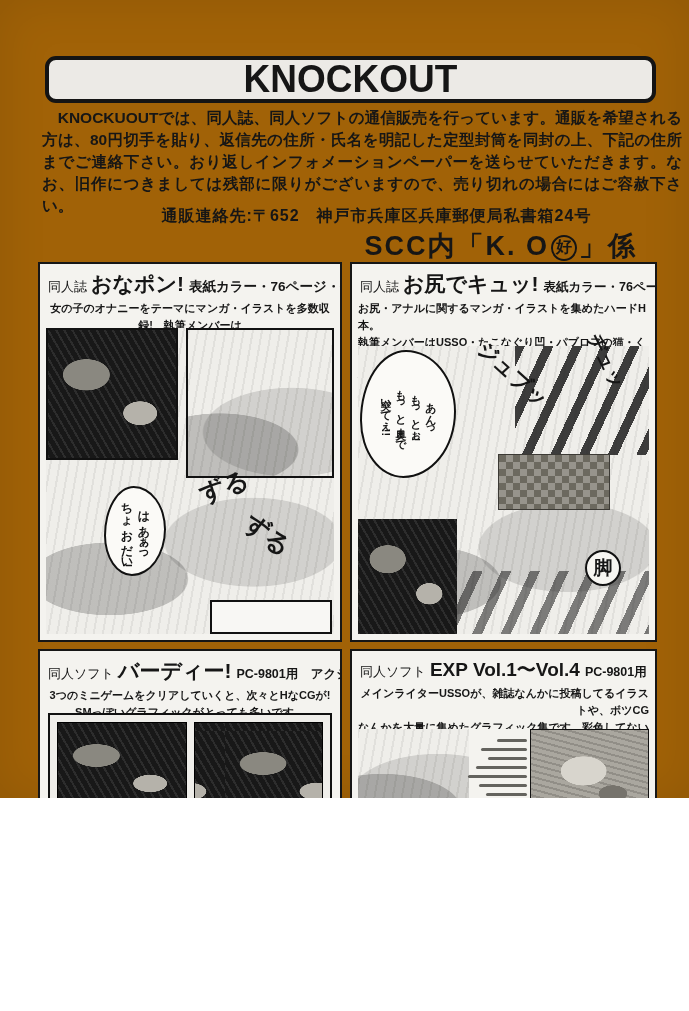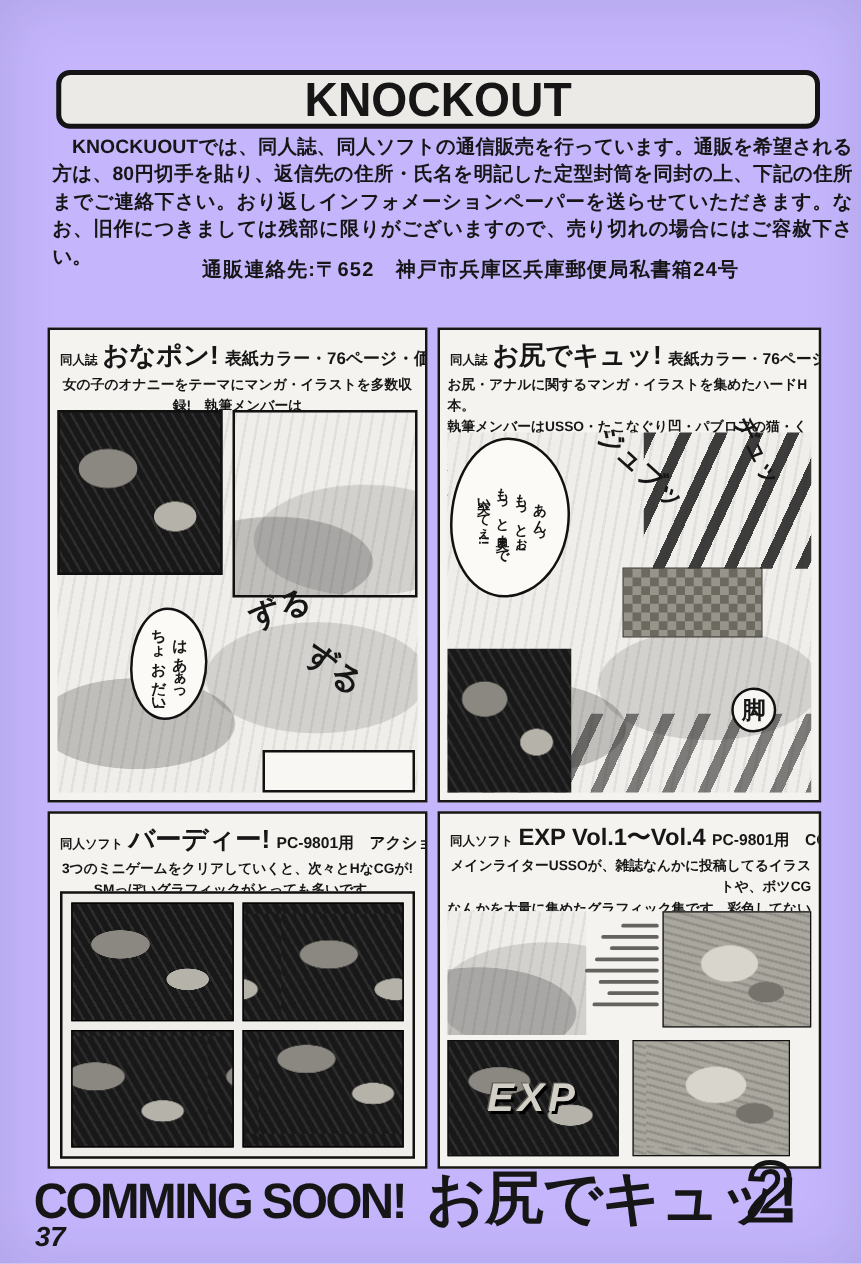--- a/index.html
+++ b/index.html
@@ -1,18 +1,18 @@
 <!DOCTYPE html>
 <html><head>
 <meta charset="utf-8">
 <style>
   * { margin:0; padding:0; box-sizing:border-box; }
   html,body { width:689px; height:1011px; }
   body { font-family:"Liberation Sans", sans-serif; color:#161616; }
-  .page { position:relative; width:689px; height:1011px; background:#c4b5fd; overflow:hidden;
+  .page { position:relative; width:689px; height:798px; background:#a16207; overflow:hidden;
           box-shadow:inset 0 0 50px rgba(0,0,0,.10); }
 
   
   .title-box { position:absolute; left:45px; top:56px; width:611px; height:47px;
                border:4px solid #141414; border-radius:11px; background:#eceae6;
                display:flex; align-items:center; justify-content:center; gap:10px; }
   .title-box .latin { font-size:37px; font-weight:900; letter-spacing:0px; transform:scaleY(1.04); }
   .title-box .kanji { font-size:36px; font-weight:900; letter-spacing:2px; }
 
   
@@ -27,21 +27,21 @@
              border:2.5px solid #141414; border-radius:50%; font-size:16px; font-weight:800;
              vertical-align:3px; margin:0 2px; letter-spacing:0; }
 
   
   .panel { position:absolute; background:#f4f3ef; border:2px solid #161616; overflow:hidden; }
   .p-tl { left:38px;  top:262px; width:304px; height:380px; }
   .p-tr { left:350px; top:262px; width:307px; height:380px; }
   .p-bl { left:38px;  top:649px; width:304px; height:286px; }
   .p-br { left:350px; top:649px; width:307px; height:286px; }
   .phead { padding:6px 8px 0; white-space:nowrap; }
-  .cat   { font-size:10px; font-weight:700; }
+  .cat   { font-size:13px; font-weight:400; }
   .ptitle{ font-size:21px; font-weight:900; margin:0 5px 0 4px; }
   .specs { font-size:13.5px; font-weight:800; }
   .pdesc { margin:2px 6px 0; font-size:11px; font-weight:700; line-height:1.55;
            white-space:pre-line; text-align:center; }
 
   
   .art { position:absolute; left:6px; right:6px; bottom:6px; }
   .sub { position:absolute; border:2px solid #111; }
   .art-light { background:
       radial-gradient(ellipse 130px 60px at 22% 82%, rgba(0,0,0,.20) 0 60%, transparent 61%),
@@ -91,20 +91,23 @@
 
 <div class="page">
 
   <div class="title-box">
     <span class="latin">KNOCKOUT</span>
   </div>
 
   <p class="intro">　KNOCKUOUTでは、同人誌、同人ソフトの通信販売を行っています。通販を希望される方は、80円切手を貼り、返信先の住所・氏名を明記した定型封筒を同封の上、下記の住所までご連絡下さい。おり返しインフォメーションペーパーを送らせていただきます。なお、旧作につきましては残部に限りがございますので、売り切れの場合にはご容赦下さい。</p>
 
   <div class="addr">通販連絡先:〒652　神戸市兵庫区兵庫郵便局私書箱24号</div>
+  <div class="dept">
+    <span>SCC内「K. O</span><span class="circled">好</span><span>」係</span>
+  </div>
 
   <section class="panel p-tl">
     <header class="phead">
       <span class="cat">同人誌</span><span class="ptitle">おなポン!</span><span class="specs">表紙カラー・76ページ・価格¥800-</span>
     </header>
     <p class="pdesc">女の子のオナニーをテーマにマンガ・イラストを多数収録!　執筆メンバーは
 USSO・南野たぬき・夜逃げ屋の恭・MASA・谷ばばお・犬</p>
     <div class="art art-light" style="top:64px;">
       <div class="sub art-dark" style="left:0; top:0; width:46%; height:43%;"></div>
       <div class="sub art-light" style="left:48.5%; top:0; right:0; height:49%;"></div>

